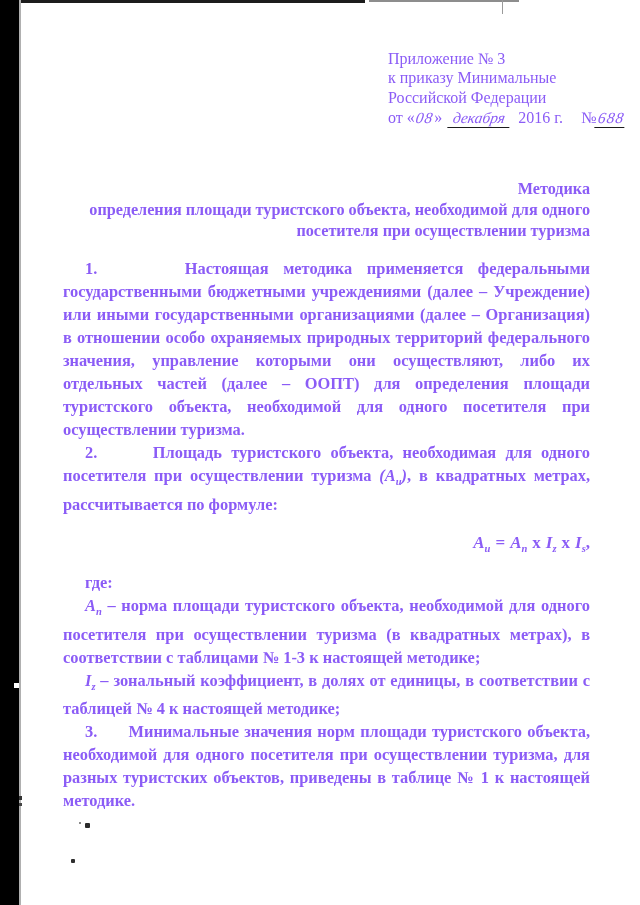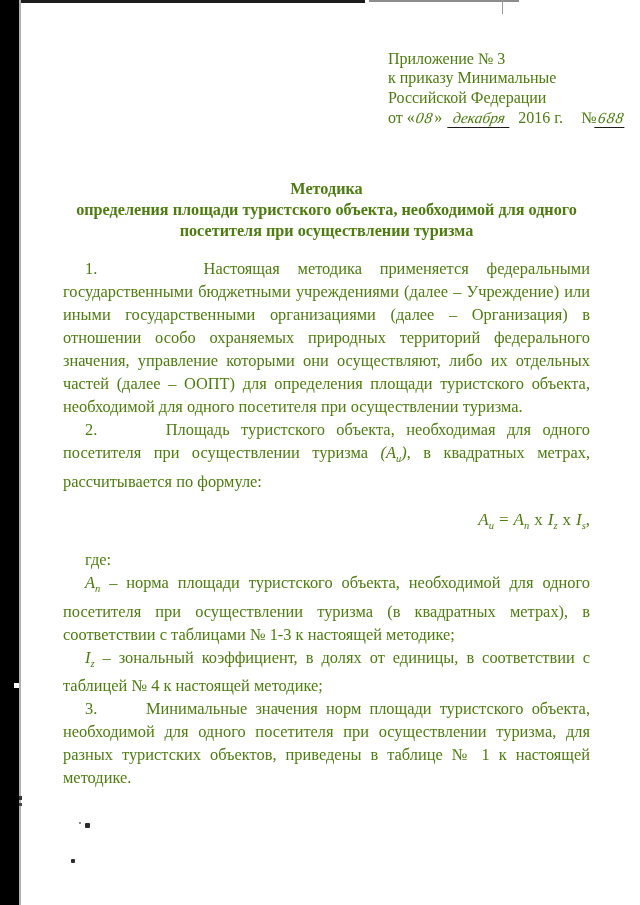--- a/index.html
+++ b/index.html
@@ -3,21 +3,21 @@
 <meta charset="utf-8">
 <style>
   html, body { margin: 0; padding: 0; background: #ffffff; }
   .page {
     position: relative;
     width: 640px;
     height: 905px;
     background: #ffffff;
     overflow: hidden;
     font-family: "Liberation Serif", serif;
-    color: #4d7c0f;
+    color: #8b5cf6;
   }
   
   .left-bar { position: absolute; left: 0; top: 0; width: 19px; height: 905px; background: #000; }
   .left-bar-edge { position: absolute; left: 19px; top: 0; width: 2px; height: 905px; background: #b0b0b0; }
   .top-line-dark { position: absolute; left: 21px; top: 0; width: 344px; height: 3px; background: #1c1c1c; }
   .top-line-gray { position: absolute; left: 369px; top: 0; width: 150px; height: 2px; background: #8d8d8d; }
   .top-artifact-v { position: absolute; left: 502px; top: 0; width: 1px; height: 14px; background: #9a9a9a; }
   .edge-mark1 { position: absolute; left: 19px; top: 796px; width: 3px; height: 4px; background: #333; }
   .edge-mark2 { position: absolute; left: 19px; top: 803px; width: 3px; height: 3px; background: #444; }
   .bar-notch { position: absolute; left: 14px; top: 683px; width: 5px; height: 5px; background: #fff; }
@@ -45,36 +45,37 @@
   .hand-month { border-bottom: 1.4px solid #1c1c1c; padding: 0 6px 0 4px; margin: 0 3px; }
   .hand-number { border-bottom: 1.4px solid #1c1c1c; padding: 0 2px; letter-spacing: 1px; }
   .num-sign { margin-left: 18px; }
 
   
   .title-block {
     position: absolute;
     left: 63px;
     top: 179px;
     width: 527px;
-    text-align: center;
+    text-align: right;
     font-weight: bold;
     font-size: 16.2px;
     line-height: 21px;
   }
   .title-line { white-space: nowrap; }
 
   
   .body-block {
     position: absolute;
     left: 63px;
     top: 257px;
     width: 527px;
     font-size: 16.4px;
     line-height: 23px;
     text-align: justify;
+    font-weight: bold;
   }
   .body-block p { margin: 0; text-indent: 22px; }
   .gde { text-indent: 35px; }
   .it { font-style: italic; }
   .sub { font-size: 10.5px; vertical-align: -3.5px; }
   .term { font-style: italic; }
   .formula {
     text-align: right;
     text-indent: 0;
     margin: 15px 0 12px 0;

